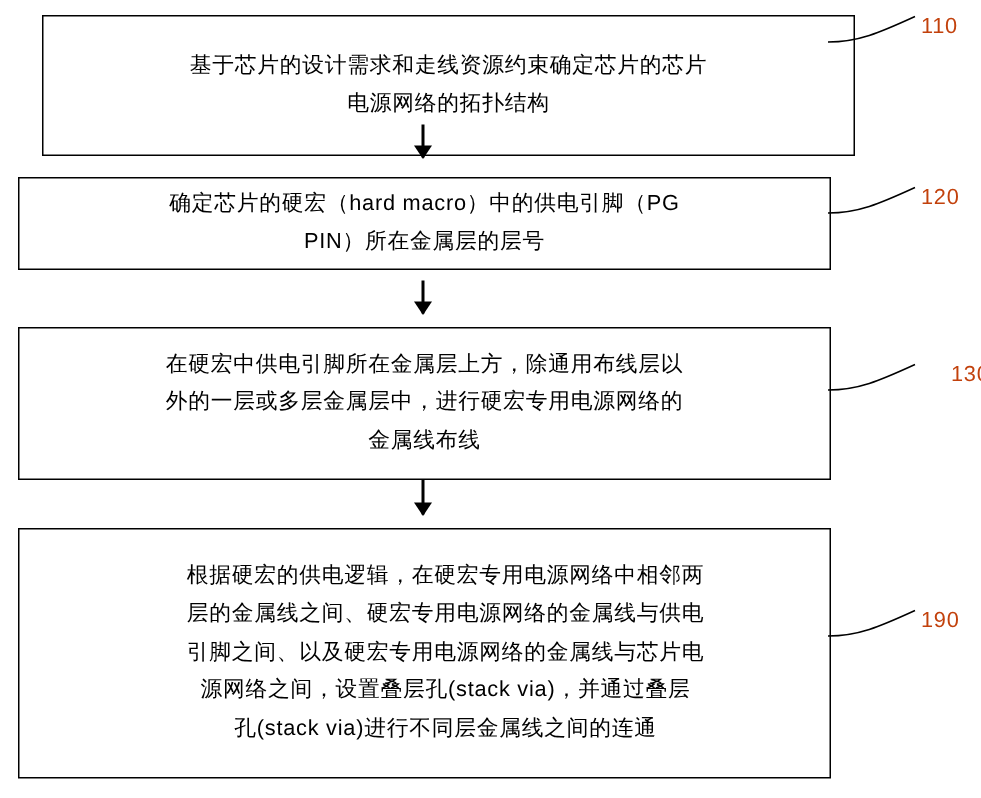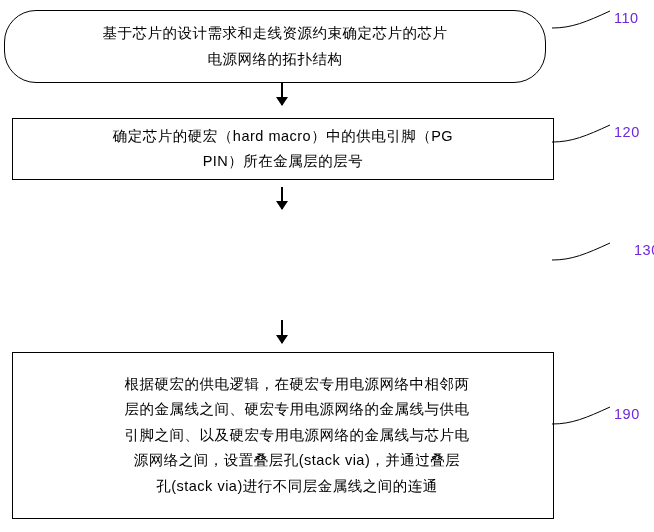--- a/index.html
+++ b/index.html
@@ -32,21 +32,21 @@
   .node-text {
     display: block;
     font-size: 14.5px;
     line-height: 1.75;
     letter-spacing: 0.5px;
     padding: 0 14px;
     white-space: pre-line;
     font-family: "Liberation Sans", sans-serif;
   }
   
-  #node-1 { left: 4px; top: 10px; width: 542px; height: 73px; border-radius: 32px; }
+  #node-1 { left: 28px; top: 10px; width: 542px; height: 94px; }
   #node-2 { left: 12px; top: 118px; width: 542px; height: 62px; }
   #node-3 { left: 12px; top: 218px; width: 542px; height: 102px; }
   #node-4 { left: 12px; top: 352px; width: 542px; height: 167px; padding-left: 28px; }
 
   
   .connector {
     position: absolute;
     left: 281px;
     width: 2px;
     background: #000000;
@@ -70,21 +70,21 @@
     position: absolute;
   }
   .leader svg {
     display: block;
   }
   .ref-label {
     position: absolute;
     font-size: 14.5px;
     font-family: "Liberation Sans", sans-serif;
     letter-spacing: 0.5px;
-    color: #6d28d9;
+    color: #c2410c;
   }
   #leader-1 { left: 552px; top: 8px; }
   #ref-1 { left: 614px; top: 10px; }
   #leader-2 { left: 552px; top: 122px; }
   #ref-2 { left: 614px; top: 124px; }
   #leader-3 { left: 552px; top: 240px; }
   #ref-3 { left: 614px; top: 242px; margin-left: 20px; }
   #leader-4 { left: 552px; top: 404px; }
   #ref-4 { left: 614px; top: 406px; }
 </style>
@@ -104,20 +104,25 @@
 
   <div class="node" id="node-2">
     <span class="node-text">确定芯片的硬宏（hard macro）中的供电引脚（PG
 PIN）所在金属层的层号</span>
   </div>
 
   <div class="connector" id="conn-2">
     <span class="arrow-head"></span>
   </div>
 
+  <div class="node" id="node-3">
+    <span class="node-text">在硬宏中供电引脚所在金属层上方，除通用布线层以
+外的一层或多层金属层中，进行硬宏专用电源网络的
+金属线布线</span>
+  </div>
 
   <div class="connector" id="conn-3">
     <span class="arrow-head"></span>
   </div>
 
   <div class="node" id="node-4">
     <span class="node-text">根据硬宏的供电逻辑，在硬宏专用电源网络中相邻两
 层的金属线之间、硬宏专用电源网络的金属线与供电
 引脚之间、以及硬宏专用电源网络的金属线与芯片电
 源网络之间，设置叠层孔(stack via)，并通过叠层

